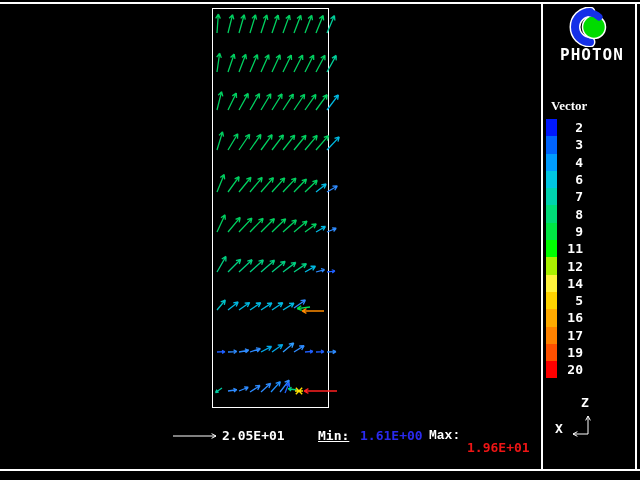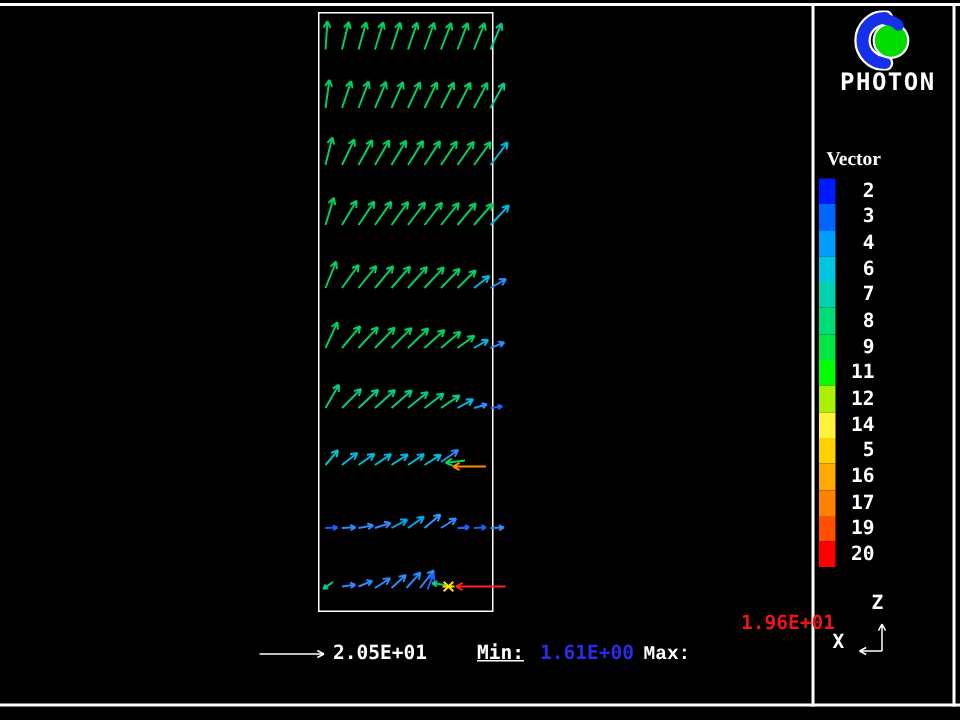--- a/index.html
+++ b/index.html
@@ -18,21 +18,21 @@
   #legend{position:absolute;left:546px;top:119px;}
   .lg-row{display:flex;align-items:center;height:17.3px;}
   .lg-swatch{width:11px;height:17.3px;flex:0 0 11px;}
   .lg-label{width:26px;text-align:right;color:#fff;font-weight:bold;font-size:13px;line-height:13px;}
   #z-label{left:581px;top:396px;}
   #x-label{left:555px;top:422px;}
   #scale-value{left:222px;top:429px;}
   #min-label{left:318px;top:429px;text-decoration:underline;}
   #min-value{left:360px;top:429px;}
   #max-label{left:429px;top:429px;font-family:Liberation Mono, monospace;}
-  #max-value{left:467px;top:409px;margin-left:27px;}
+  #max-value{left:467px;top:441px;}
   #caption{left:78px;top:448px;}
 </style>
 </head>
 <body>
 
 <div id="screen">
 
   <div class="hline" style="left:0;top:2px;width:640px;height:2px;"></div>
   <div class="hline" style="left:0;top:469px;width:640px;height:2px;"></div>
   <div class="vline" style="left:541px;top:2px;width:2px;height:469px;"></div>

